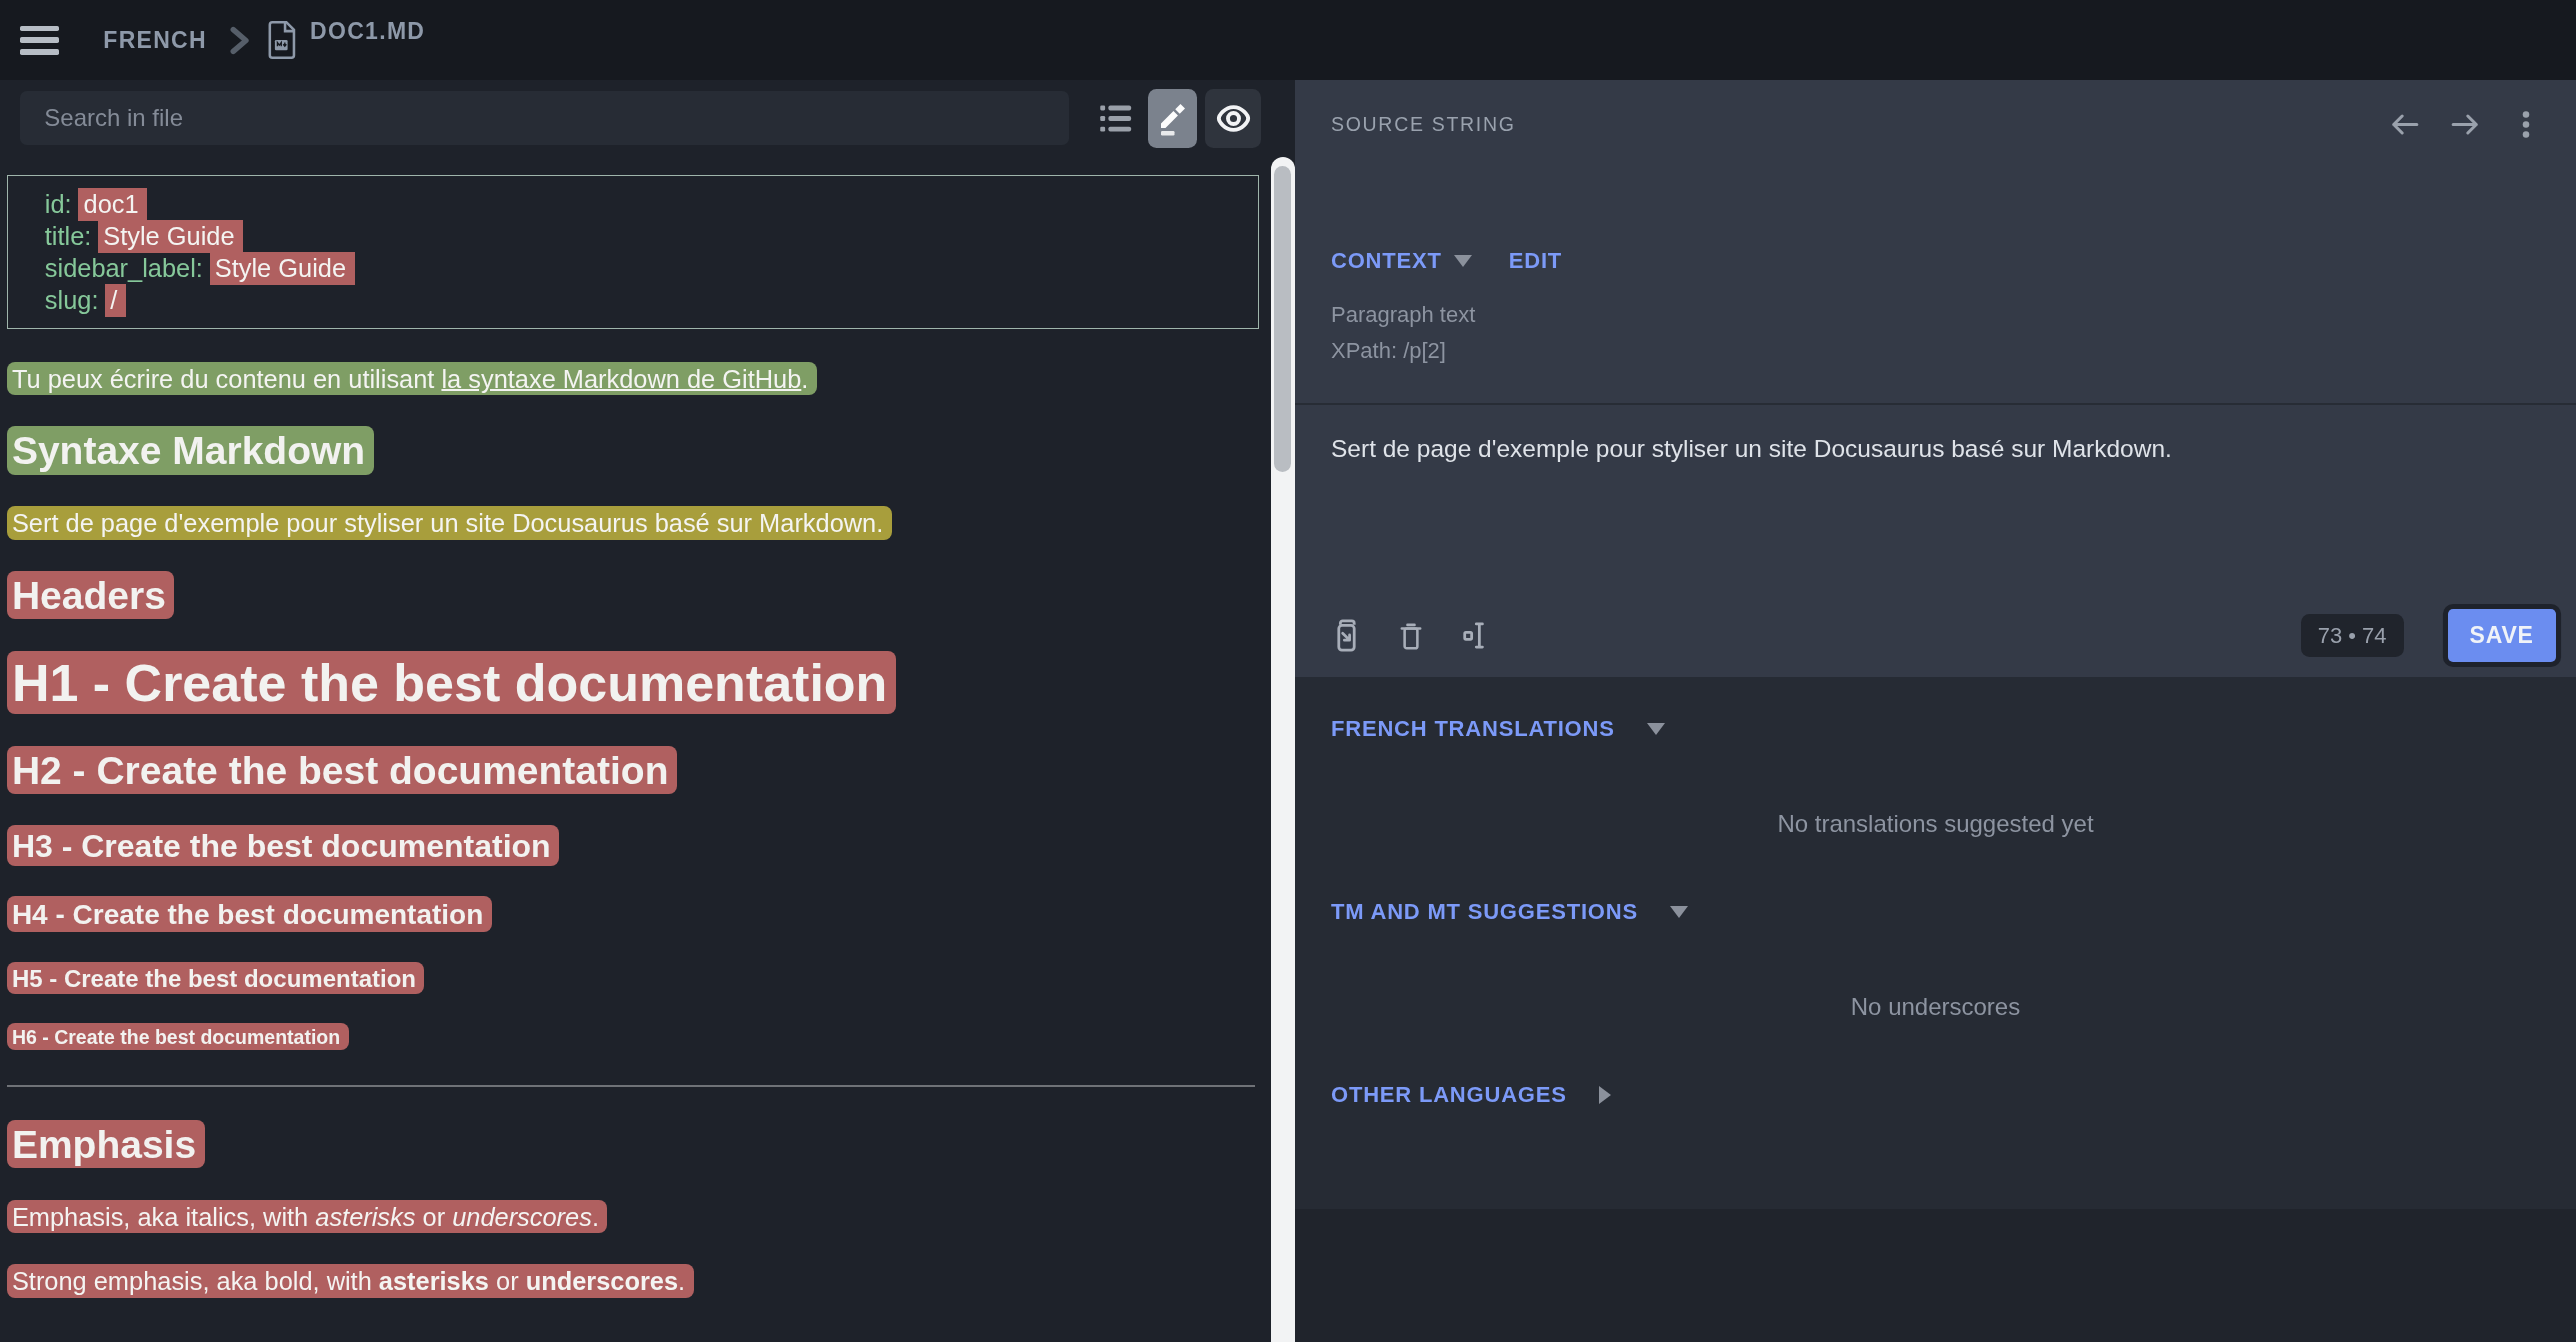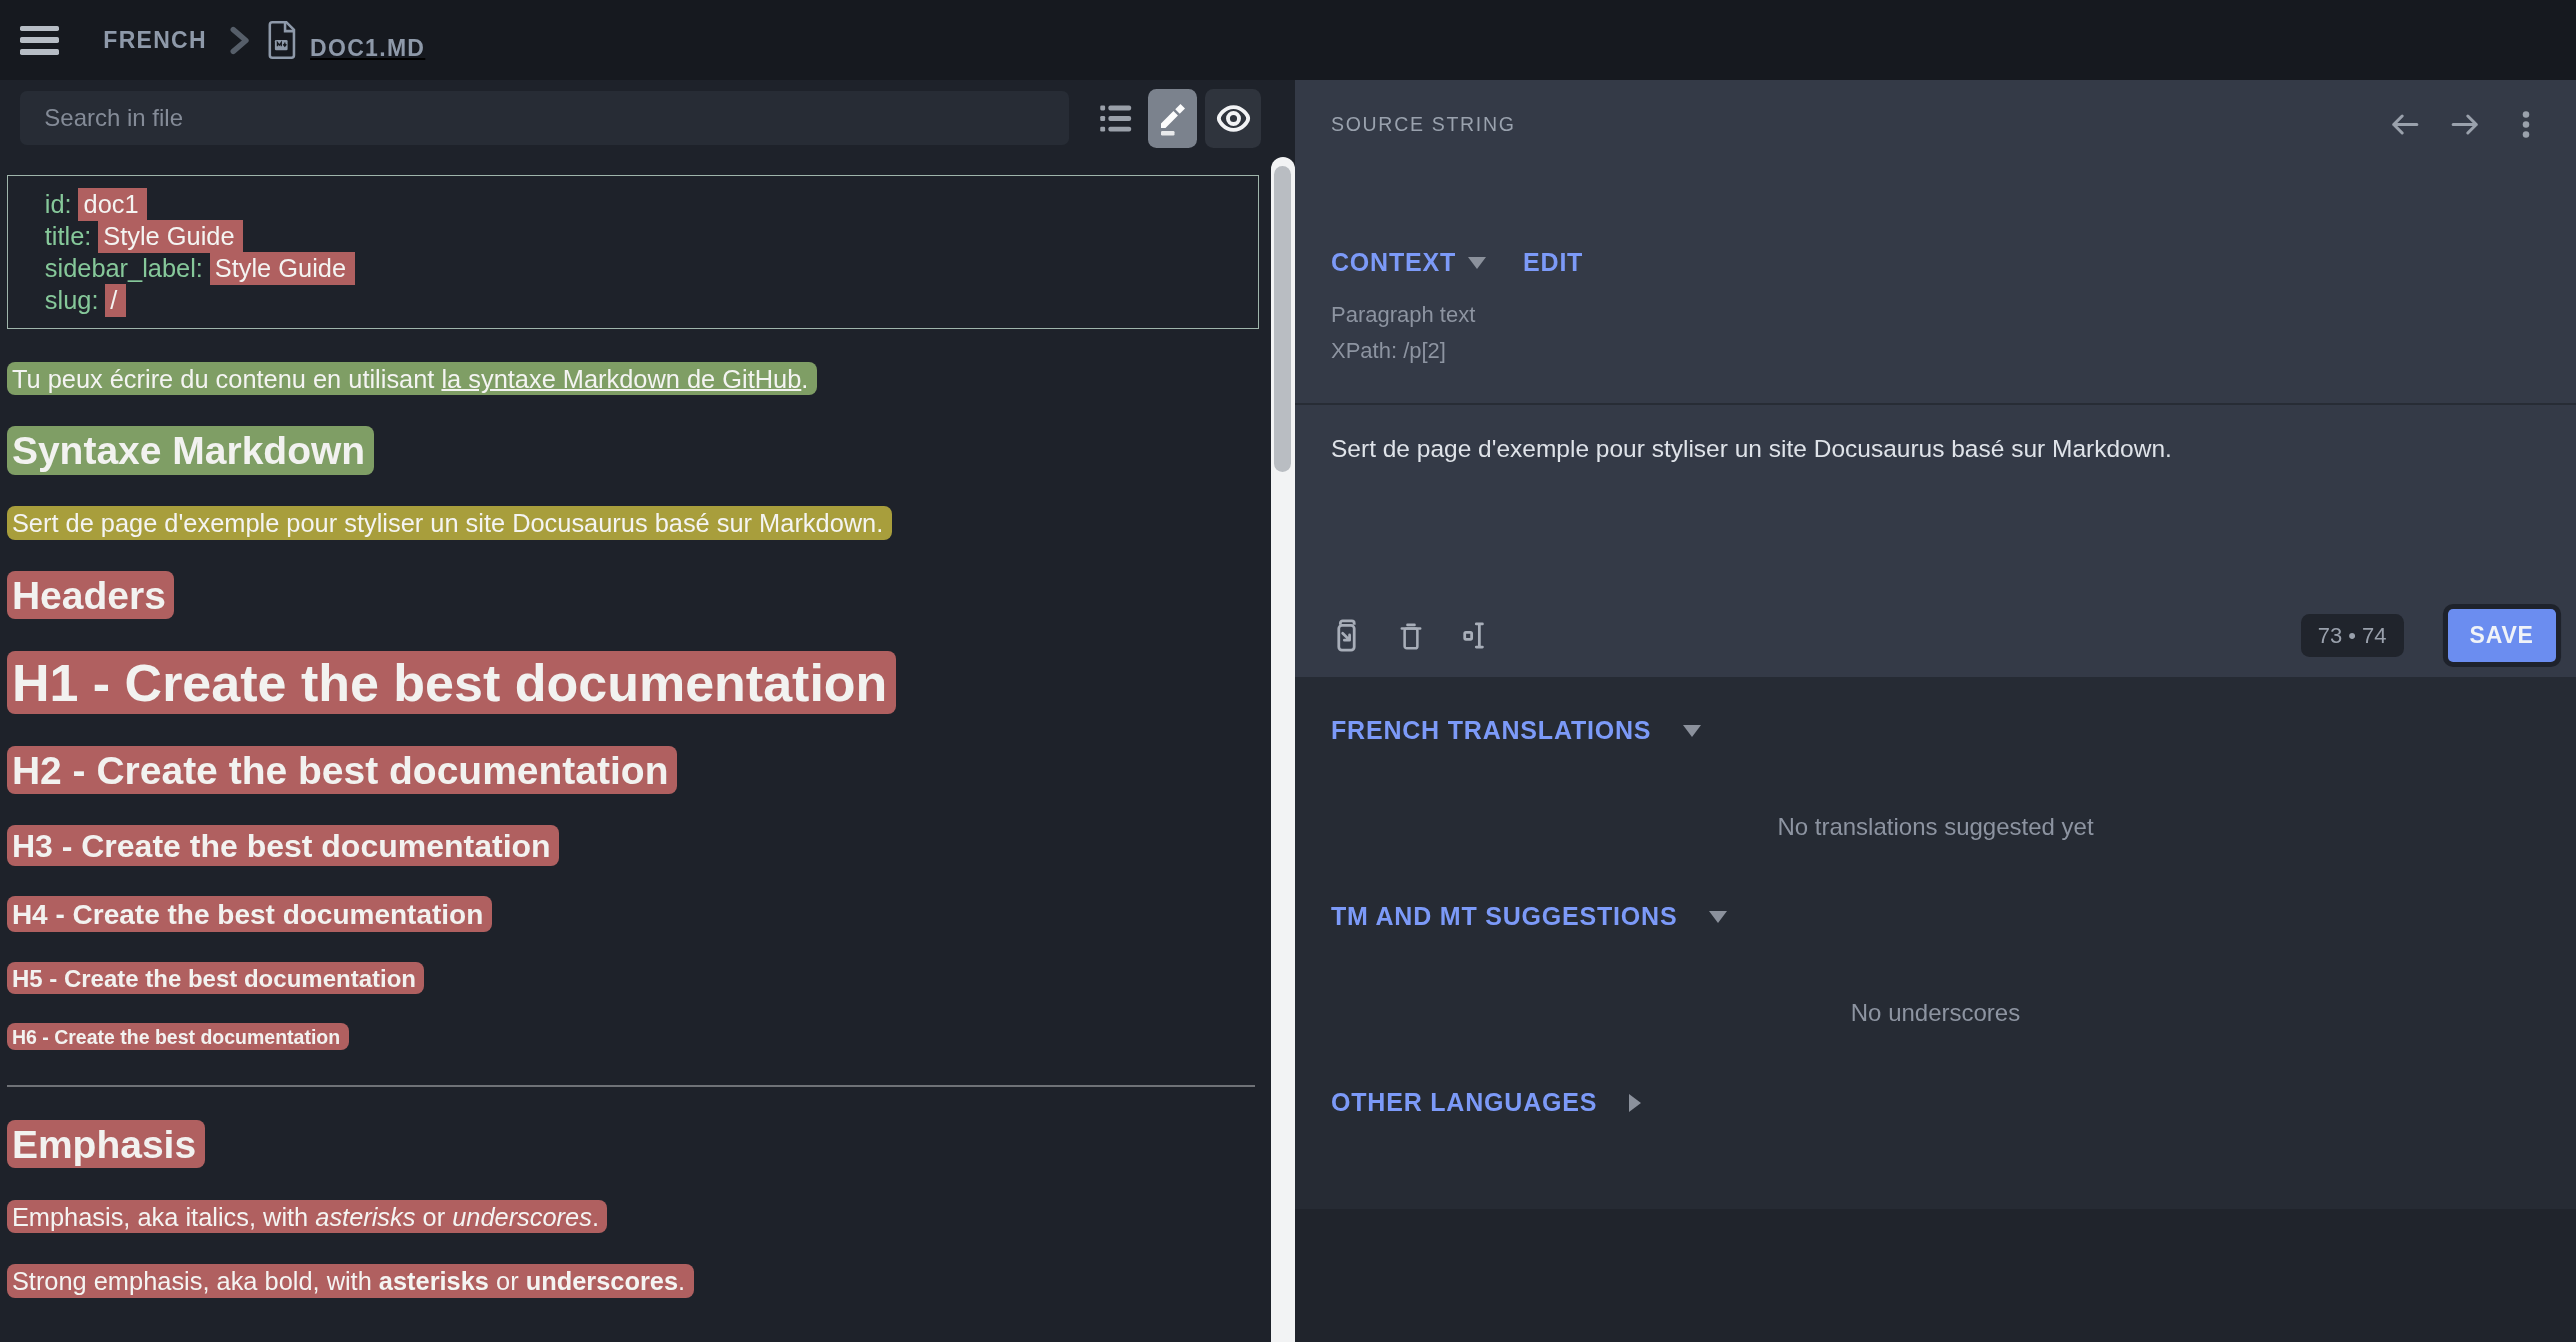--- a/index.html
+++ b/index.html
@@ -8,21 +8,21 @@
     background:#20242c;font-family:"Liberation Sans", sans-serif;
     -webkit-font-smoothing:antialiased;
   }
   
   .topbar{position:absolute;left:0;top:0;width:2576px;height:80px;background:var(--bg-top,#16191f);display:flex;align-items:center;}
   .hamburger{width:39px;height:29px;margin-left:20.3px;display:flex;flex-direction:column;justify-content:space-between;cursor:pointer;}
   .hamburger span{display:block;height:5.1px;border-radius:1.7px;background:#b7bdc5;}
   .crumb{color:#8e99a9;font-weight:bold;font-size:23px;letter-spacing:1.3px;}
   .crumb.project{margin-left:44px;}
   .crumb-chevron{margin:0 15.2px 0 18.6px;display:flex;align-items:center;}
-  .file-crumb{display:flex;align-items:flex-end;text-decoration:underline;}
+  .file-crumb{display:flex;align-items:flex-start;}
   .file-crumb svg{margin-right:13.5px;}
   
   .left-panel{position:absolute;left:0;top:80px;width:1295px;height:1263px;background:var(--left-bg,#1e222a);}
   .left-toolbar{position:absolute;left:0;top:0;width:100%;height:78px;}
   .search-box{position:absolute;left:20.3px;top:11px;width:1049px;height:54px;background:var(--input-bg,#272c35);border-radius:6.8px;display:flex;align-items:center;}
   .search-box input{background:transparent;border:none;outline:none;color:#c6ccd4;font-size:24px;font-family:"Liberation Sans",sans-serif;padding:0 24px;width:100%;}
   .search-box input::placeholder{color:#848b97;opacity:1;}
   .tb-btn{position:absolute;top:9.3px;height:59px;border-radius:8.5px;display:flex;align-items:center;justify-content:center;cursor:pointer;}
   .tb-list{left:1093px;width:47px;background:transparent;}
   .tb-pencil{left:1148px;width:49px;background:#7b828d;}
@@ -53,21 +53,21 @@
   .scroll-thumb{position:absolute;left:3.4px;top:8.5px;width:17px;height:306px;background:#b9bdc2;border-radius:8.5px;cursor:grab;}
   
   .right-panel{position:absolute;left:1295px;top:80px;width:1281px;height:1129px;background:var(--panel-bg,#262b34);}
   .editor-card{position:absolute;left:0;top:0;width:100%;height:597px;background:var(--card-bg,#343a47);}
   .card-header{position:absolute;left:36px;right:30.5px;top:25.4px;display:flex;align-items:center;}
   .src-label{color:#9aa2ae;font-size:19.5px;letter-spacing:1.7px;}
   .header-icons{margin-left:auto;display:flex;align-items:center;gap:22px;}
   .icon-btn{width:39px;height:39px;display:flex;align-items:center;justify-content:center;cursor:pointer;}
   .source-text{position:absolute;left:36px;right:36px;top:93px;color:#e4e7eb;font-size:24.5px;line-height:34px;}
   .context-row{position:absolute;left:36px;top:168px;display:flex;align-items:center;}
-  .blue-label{color:var(--accent,#7c9af8);font-weight:bold;font-size:25px;letter-spacing:0.8px;cursor:pointer;}
+  .blue-label{color:var(--accent,#7c9af8);font-weight:bold;font-size:22px;letter-spacing:0.8px;cursor:pointer;}
   .tri-down{width:0;height:0;border-left:9.3px solid transparent;border-right:9.3px solid transparent;border-top:12.7px solid #8b919c;margin-left:12px;}
   .tri-right{width:0;height:0;border-top:9.3px solid transparent;border-bottom:9.3px solid transparent;border-left:12.7px solid #8b919c;margin-left:12px;}
   .edit-label{margin-left:37px;}
   .context-info{position:absolute;left:36px;top:217px;color:#8d94a1;font-size:22px;line-height:36px;}
   .card-divider{position:absolute;left:0;right:0;top:323px;height:1.7px;background:#272c35;}
   .translation-text{position:absolute;left:36px;right:36px;top:352px;color:#dfe3e9;font-size:24.5px;line-height:34px;min-height:135px;cursor:text;}
   .card-toolbar{position:absolute;left:32px;right:20.3px;top:525px;height:61px;display:flex;align-items:center;gap:25.4px;}
   .char-badge{margin-left:auto;background:#20242c;color:#99a0ac;font-size:22px;padding:8.5px 17px;border-radius:8.5px;}
   .save-btn{margin-left:18.6px;background:var(--save,#6b8df0);color:#f0f3f8;font-weight:bold;font-size:23px;letter-spacing:0.8px;padding:12.7px 22px;border:none;border-radius:5.1px;box-shadow:0 0 0 5.1px #1e222b;cursor:pointer;font-family:"Liberation Sans",sans-serif;}
   .sections{position:absolute;left:0;top:597px;width:100%;padding-top:39px;}

